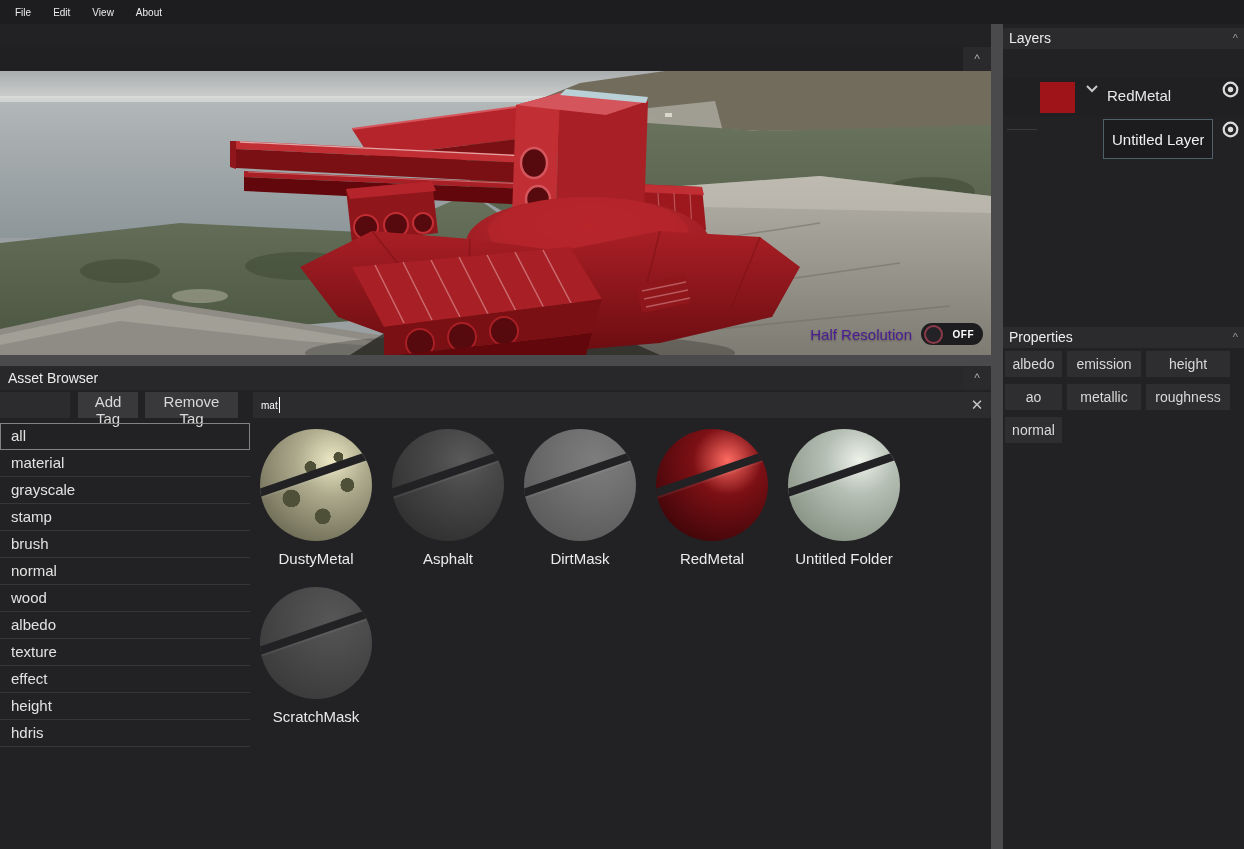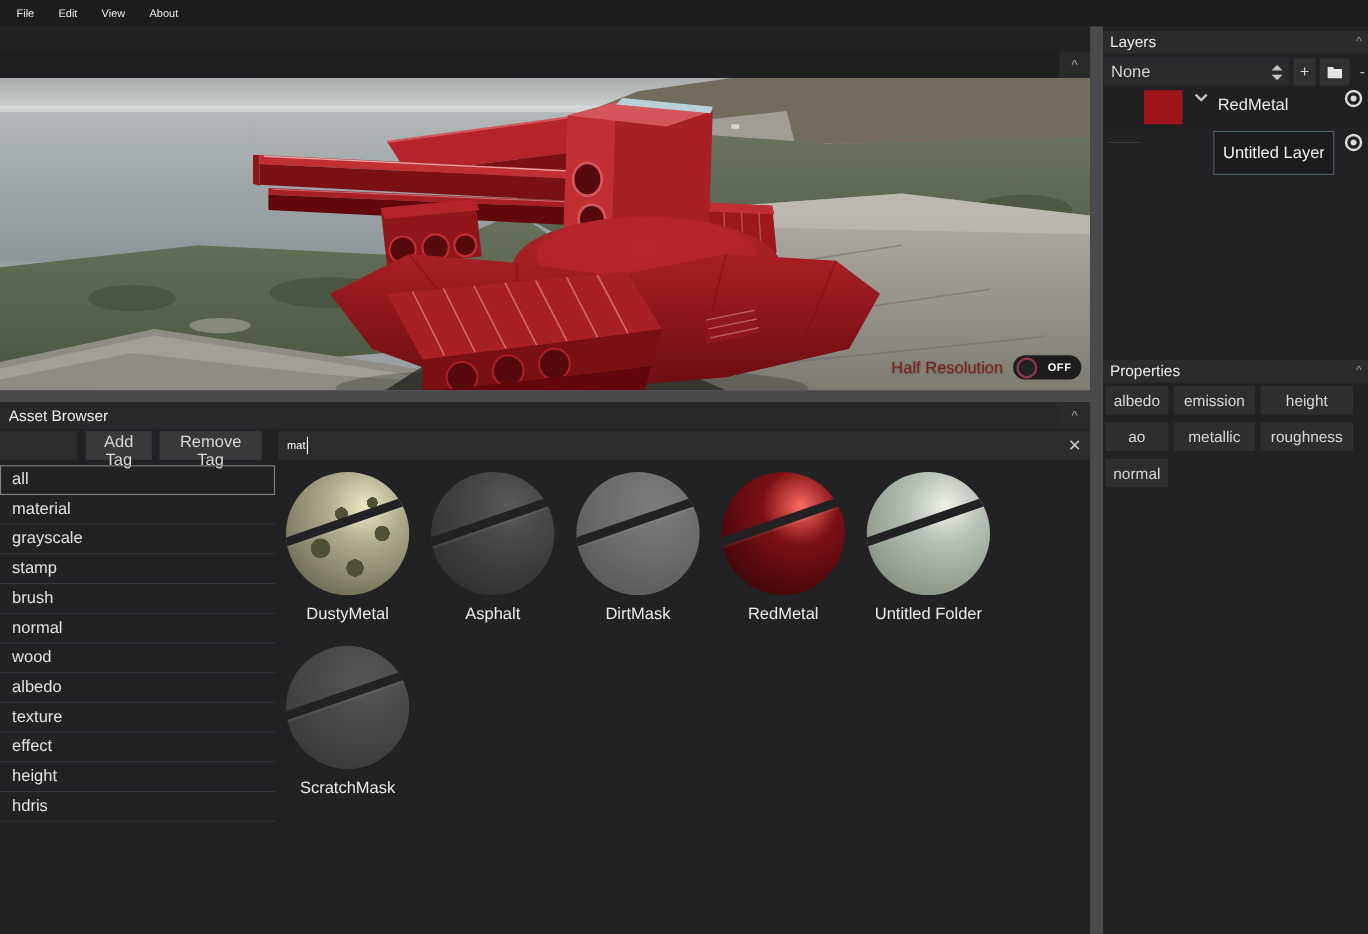--- a/index.html
+++ b/index.html
@@ -16,21 +16,21 @@
   .tab{position:absolute;top:0;height:23px;display:flex;align-items:center;justify-content:center;
        font-size:15px;cursor:default;}
   .tab.active{left:388px;width:107px;background:#252528;color:#f2f2f2;}
   .tab.inactive{left:498px;width:106px;background:#424242;color:#9b9b9b;}
   .vp-header{position:absolute;left:0;top:23px;width:991px;height:24px;background:#202023;}
   .collapse-btn{position:absolute;right:0;top:0;width:28px;height:24px;background:#2a2a2d;
                 color:#a9a9a9;font-size:12px;display:flex;align-items:center;justify-content:center;}
   .scene{position:absolute;left:0;top:47px;width:991px;height:284px;overflow:hidden;background:#9aa0a2;}
   .scene svg{display:block;width:100%;height:100%;}
   .halfres{position:absolute;right:8px;bottom:10px;display:flex;align-items:center;gap:9px;}
-  .halfres-label{font-size:15px;color:#7f1d1d;text-shadow:0 1px 2px rgba(0,0,0,.35);}
+  .halfres-label{font-size:15px;color:#4c1d95;text-shadow:0 1px 2px rgba(0,0,0,.35);}
   .toggle{width:62px;height:22px;border-radius:11px;background:#1d1d1f;display:flex;align-items:center;cursor:pointer;}
   .knob{width:15px;height:15px;border-radius:50%;border:2px solid #8c3a4a;background:#232327;margin-left:3px;}
   .toggle-state{font-size:10px;font-weight:bold;color:#fff;letter-spacing:.5px;margin:0 9px 0 auto;}
   .h-split{position:absolute;left:0;top:331px;width:991px;height:11px;background:#4a4a4c;}
   .v-split{position:absolute;left:991px;top:24px;width:12px;height:825px;background:#4a4a4c;}
   
   .asset-browser{position:absolute;left:0;top:342px;width:991px;height:483px;background:#222224;}
   .ab-header{position:absolute;left:0;top:0;width:991px;height:24px;background:#28282a;
              font-size:14px;color:#ececec;line-height:24px;padding-left:8px;box-sizing:border-box;}
   .ab-toolbar{position:absolute;left:0;top:26px;width:991px;height:26px;}
@@ -323,36 +323,20 @@
   </div>
 
   <div class="v-split"></div>
 
   <div class="right-col">
 
     <div class="panel-header hdr-layers">
       <span>Layers</span>
       <span class="ph-collapse">^</span>
     </div>
-    <div class="layers-toolbar">
-      <div class="dropdown">
-        <span>None</span>
-        <svg width="10" height="14" viewBox="0 0 10 14">
-          <polygon points="5,0 10,5 0,5" fill="#c2c2c2"></polygon>
-            <polygon points="5,14 10,9 0,9" fill="#c2c2c2"></polygon>
-        </svg>
-      </div>
-      <button class="sq-btn btn-addlayer">+</button>
-      <button class="sq-btn btn-folder">
-        <svg width="16" height="13" viewBox="0 0 16 13">
-          <path d="M1 1.5 h5 l1.5 2 H15 v9 H1 z" fill="#e4e4e4"></path>
-        </svg>
-      </button>
-      <span class="minus-btn">-</span>
-    </div>
     <div class="layer-row1">
       <div class="swatch" style="background: rgb(158, 20, 25);"></div>
       <svg class="layer-chevron" width="14" height="9" viewBox="0 0 14 9">
         <polyline points="2,2 7,7 12,2" fill="none" stroke="#c9c9c9" stroke-width="2"></polyline>
       </svg>
       <span class="layer-name">RedMetal</span>
       <svg class="eye" width="19" height="19" viewBox="0 0 19 19">
         <circle cx="9.5" cy="9.5" r="6.8" fill="none" stroke="#dcdcdc" stroke-width="2.2"></circle>
         <circle cx="9.5" cy="9.5" r="2.7" fill="#dcdcdc"></circle>
       </svg>

